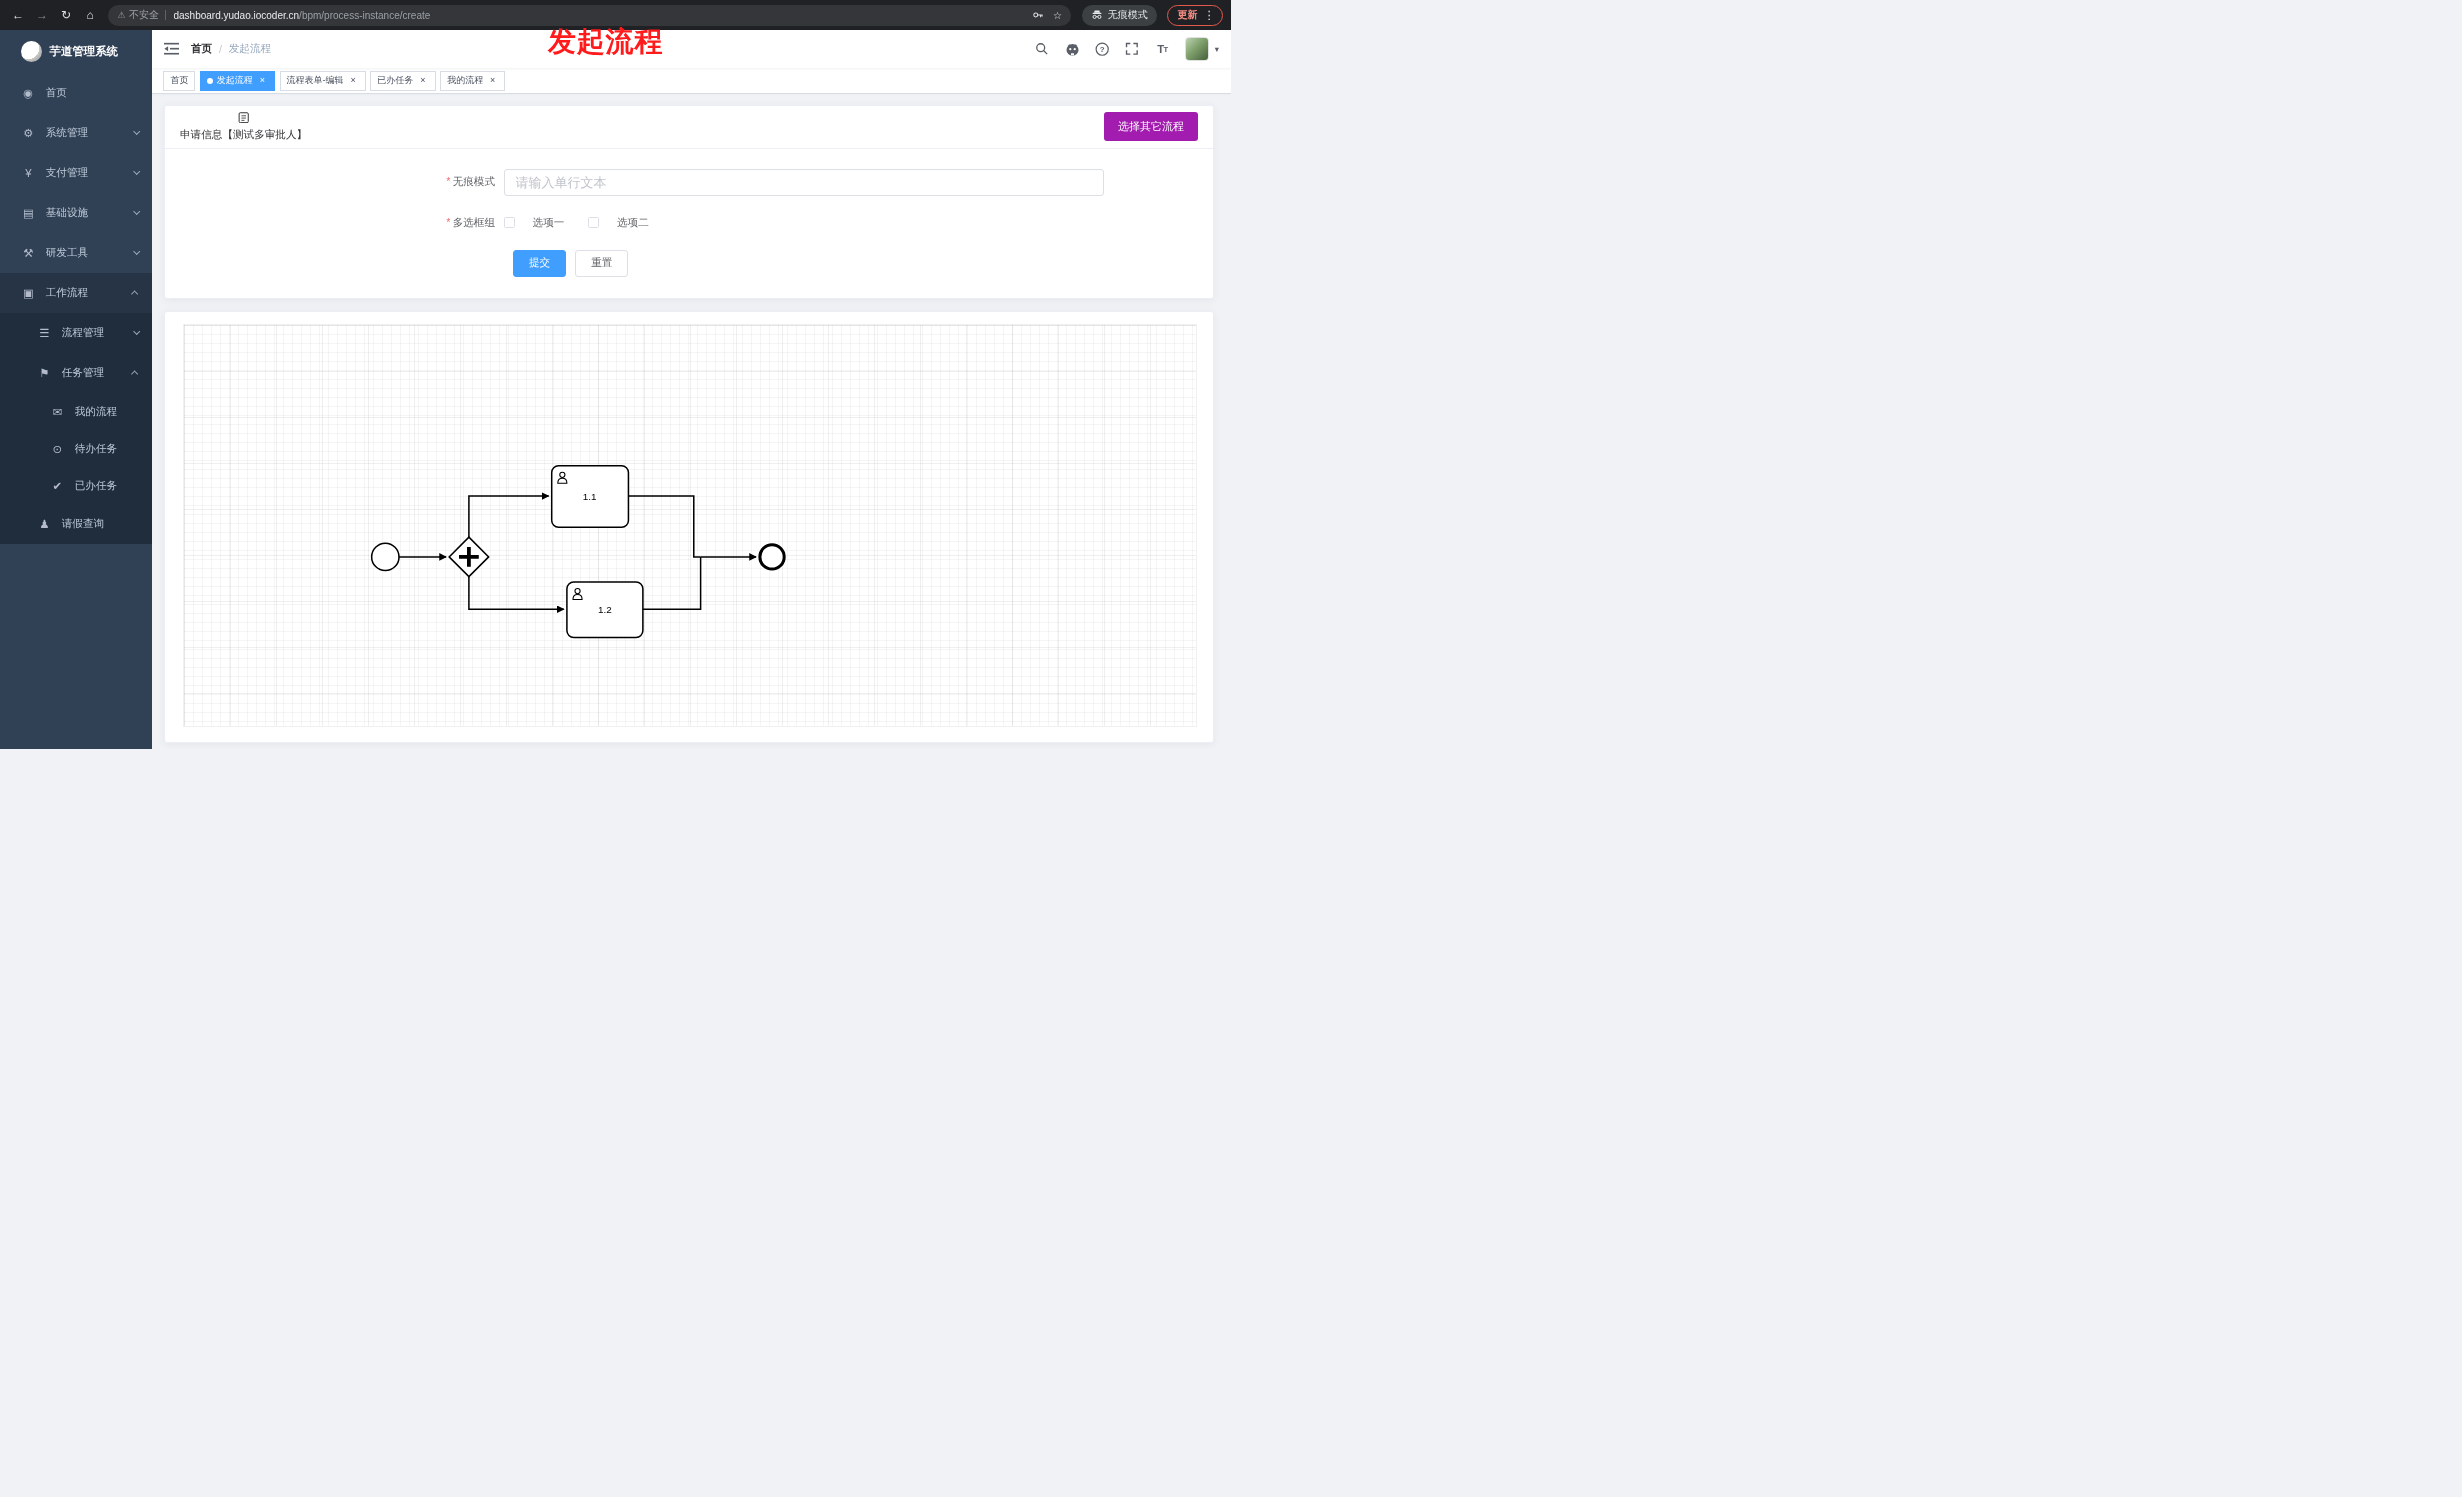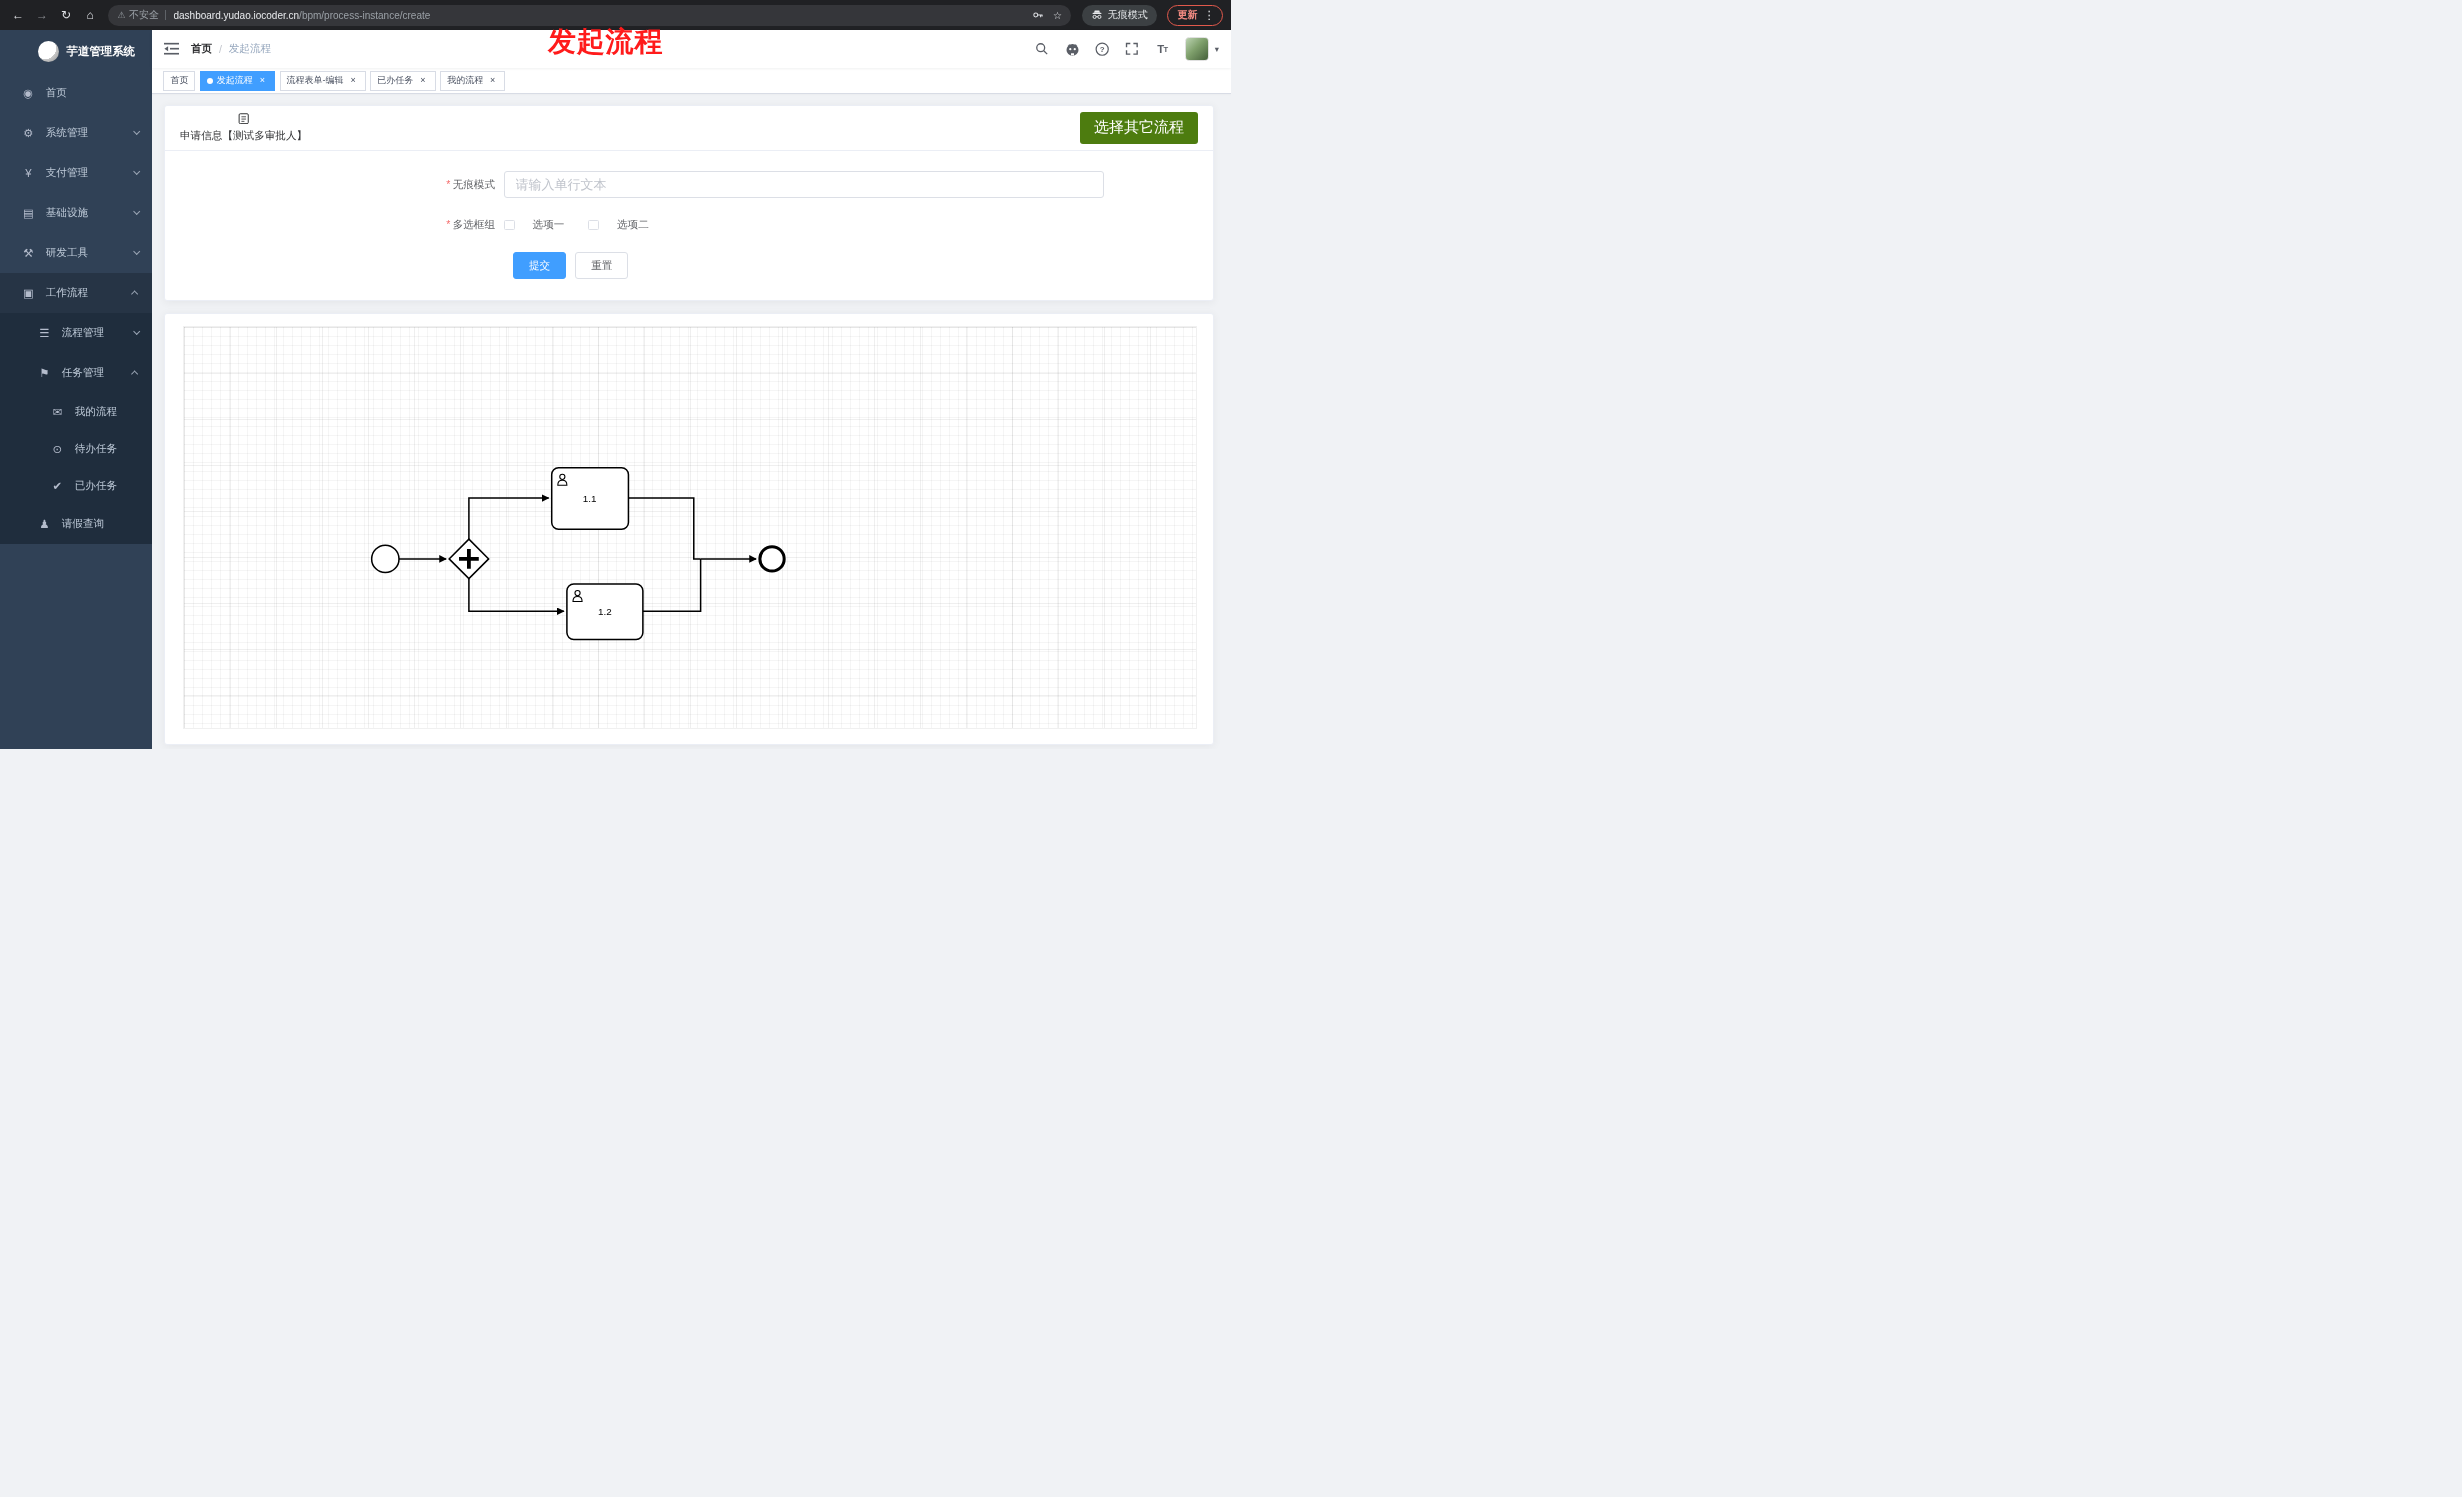--- a/index.html
+++ b/index.html
@@ -20,21 +20,21 @@
   .omni-right { display:flex; align-items:center; gap:9px; color:#dfe1e5; }
   .incognito-chip { height:21px; background:#3c4043; border-radius:10.6px; display:flex; align-items:center; gap:5.3px; padding:0 9px; font-size:10px; color:#e8eaed; margin-right:7.6px; }
   .update-pill { height:21px; border:0.8px solid #e1594c; border-radius:10.6px; display:flex; align-items:center; gap:6px; padding:0 7.6px 0 9px; font-size:10px; color:#f28b82; font-weight:bold; cursor:pointer; }
   .update-pill .dots { color:#e8eaed; font-weight:normal; font-size:11.4px; }
 
   
   .app { display:flex; height:719px; }
 
   
   .sidebar { width:152px; background:#304156; color:#bfcbd9; flex-shrink:0; overflow:hidden; }
-  .logo { height:43px; display:flex; align-items:center; padding-left:38px; gap:7.6px; cursor:pointer; }
+  .logo { height:43px; display:flex; align-items:center; padding-left:21px; gap:7.6px; cursor:pointer; }
   .logo-img { width:21px; height:21px; border-radius:50%; background:radial-gradient(circle at 35% 35%, #ffffff 55%, #c9c9c9 56%, #8d8d8d); flex-shrink:0; }
   .logo-text { color:#ffffff; font-size:11.4px; font-weight:bold; white-space:nowrap; }
   .menu-item { height:40px; display:flex; align-items:center; padding:0 10.6px 0 20px; font-size:10.6px; cursor:pointer; }
   .mi-icon { width:16.7px; margin-right:9px; font-size:11.4px; color:#b4bccc; text-align:center; flex-shrink:0; }
   .mi-label { flex:1; white-space:nowrap; }
   .chev { width:5.3px; height:5.3px; border-right:1.1px solid #9aa5b5; border-bottom:1.1px solid #9aa5b5; flex-shrink:0; margin-right:3px; }
   .chev.down { transform:rotate(45deg) translateY(-1.5px); }
   .chev.up { transform:rotate(225deg) translateY(-1.5px); }
   .submenu { background:#1f2d3d; }
   .menu-item.parent-open { background:#263445; }
@@ -63,21 +63,21 @@
   .tag.active { background:#409eff; border-color:#409eff; color:#fff; }
   .tag .dot { width:6px; height:6px; border-radius:50%; background:#fff; }
   .tag .close { width:11.4px; height:11.4px; line-height:10.6px; text-align:center; border-radius:50%; font-size:9px; }
 
   
   .content { flex:1; padding:10.6px 16.7px 0 12px; overflow:hidden; }
   .card { background:#fff; border:0.8px solid #ebeef5; border-radius:3px; box-shadow:0 1.5px 9px rgba(0,0,0,.05); margin-bottom:12px; }
   .card-header { display:flex; align-items:center; min-height:39px; padding:6px 15px; border-bottom:0.8px solid #ebeef5; font-size:10.6px; color:#303133; }
   .card-title { display:flex; align-items:center; gap:4.6px;flex-direction:column; }
   .card-title svg { flex-shrink:0; }
-  .select-other-btn { margin-left:auto; background:#4d7c0f; border:none; color:#fff; font-size:15px; padding:6.8px 14.4px; border-radius:3px; cursor:pointer; font-family:inherit; }
+  .select-other-btn { margin-left:auto; background:#a21caf; border:none; color:#fff; font-size:11px; padding:6.8px 14.4px; border-radius:3px; cursor:pointer; font-family:inherit; }
 
   .form-body { padding:20px 0 21px; }
   .form-row { display:flex; align-items:center; margin-bottom:20px; }
   .form-label { width:339px; padding-right:9px; text-align:right; font-size:10.6px; color:#606266; flex-shrink:0; }
   .req-star { color:#f56c6c; margin-right:2.3px; }
   .text-input { width:600px; height:27px; border:0.8px solid #dcdfe6; border-radius:3px; padding:0 10.6px; font-size:13px; color:#606266; outline:none; font-family:inherit; }
   .text-input::placeholder { color:#c0c4cc; }
   .cb-group { display:flex; align-items:center; gap:24px; }
   .cb-item { display:flex; align-items:center; gap:18px; cursor:pointer; }
   .cb-box { width:10.6px; height:10.6px; border:0.8px solid #dcdfe6; border-radius:1.5px; background:#fff; }

